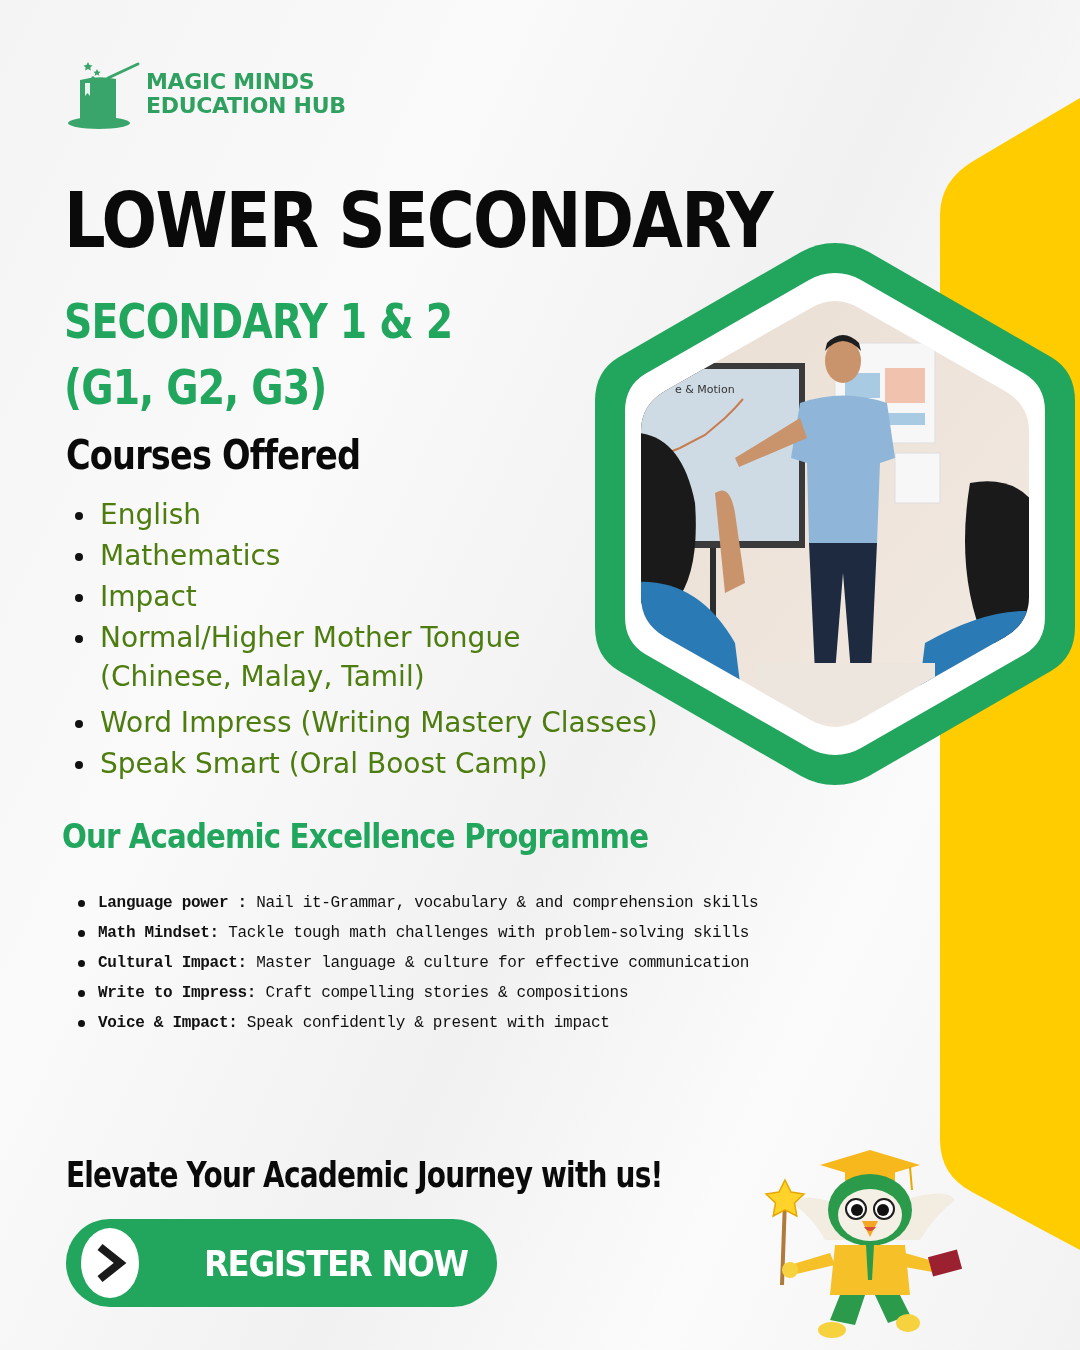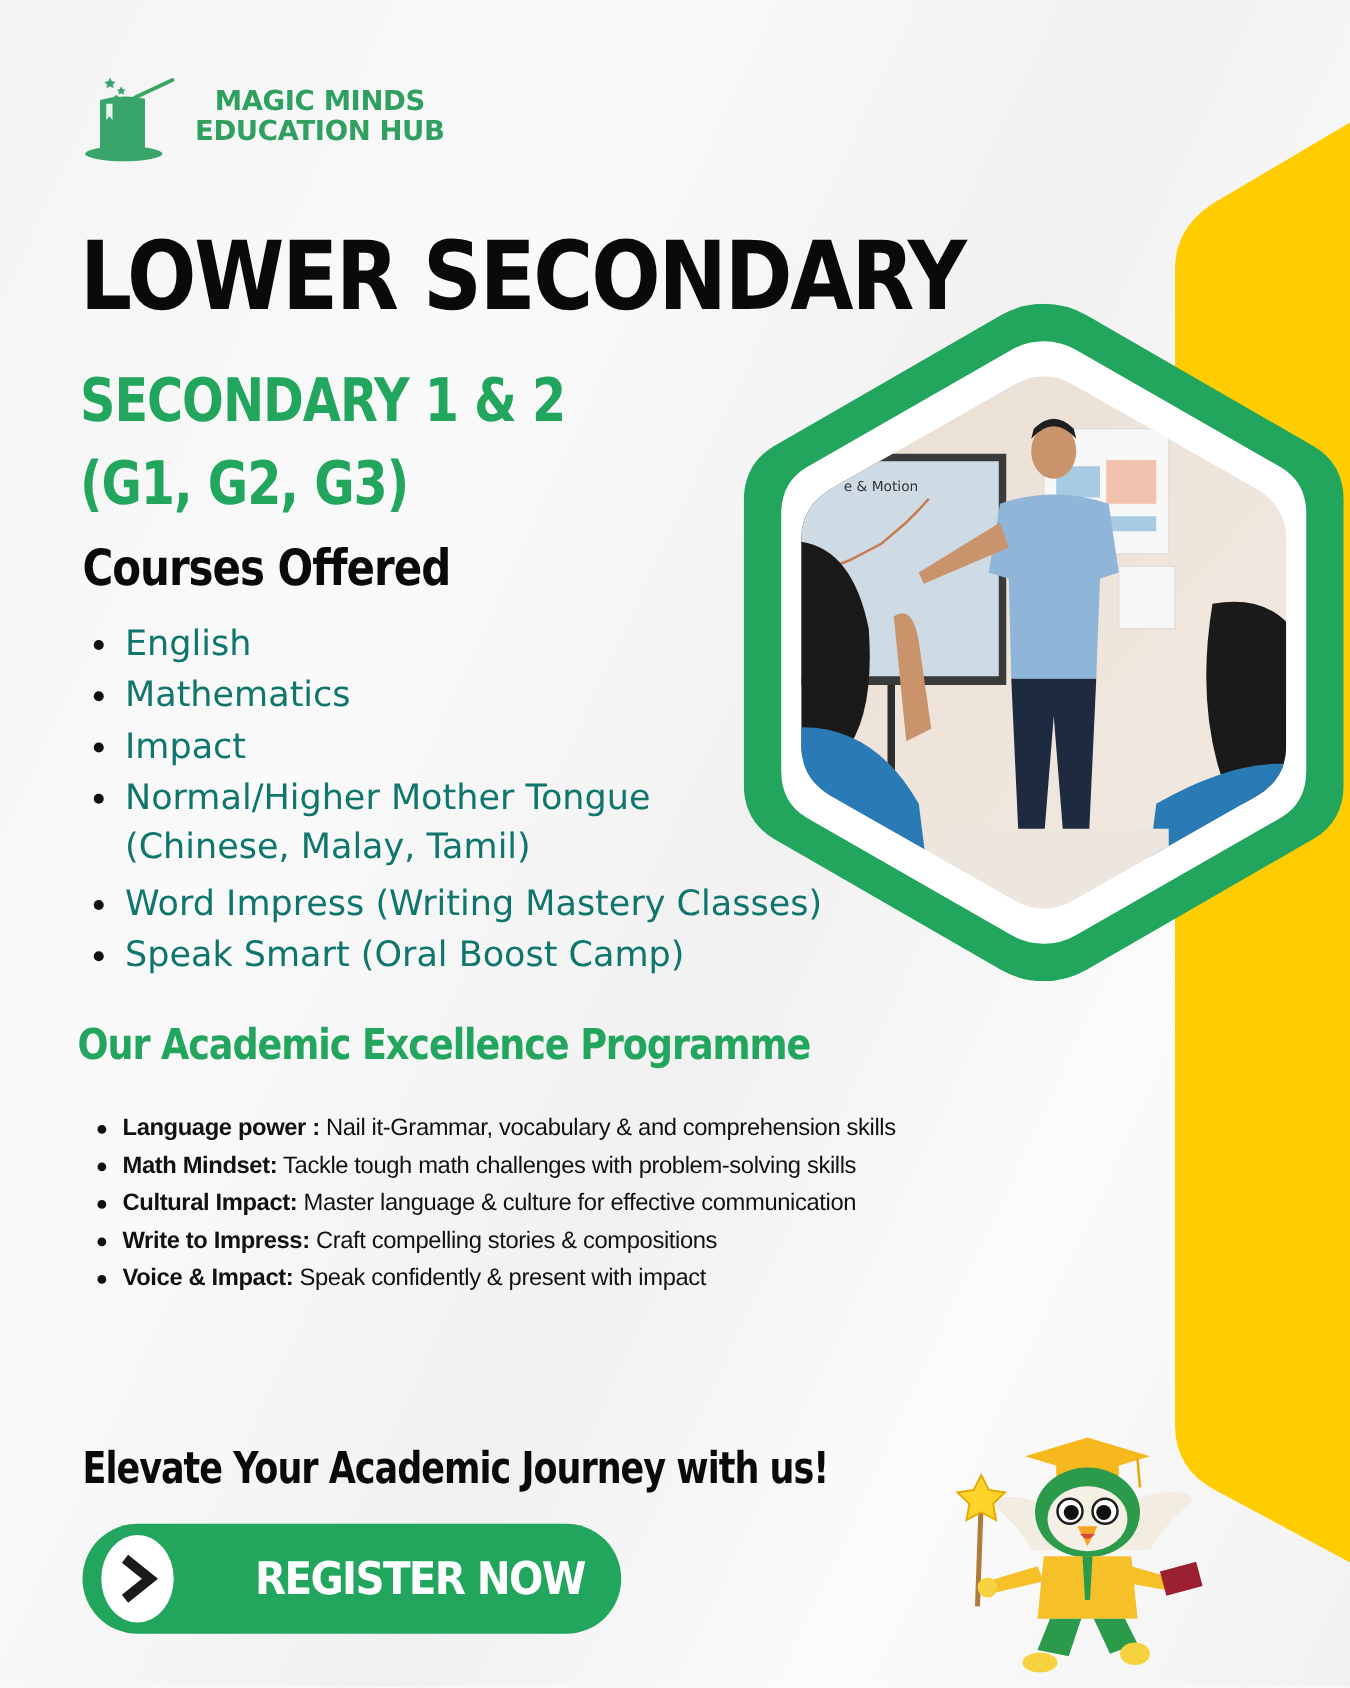--- a/index.html
+++ b/index.html
@@ -8,50 +8,50 @@
     position: relative;
     background: linear-gradient(115deg, #f4f4f4 0%, #fafafa 30%, #f1f1f1 55%, #fbfbfb 75%, #f2f2f2 100%);
     font-family: "Liberation Sans", sans-serif;
     color: #111;
   }
   .yellow-band { position: absolute; left: 0; top: 0; width: 1080px; height: 1350px; pointer-events: none; }
 
   
   .logo { position: absolute; left: 66px; top: 56px; display: flex; align-items: center; }
   .logo svg { width: 76px; height: 76px; }
-  .logo-text { margin-left: 14px; color: #2fa05f; font-family: "DejaVu Sans", sans-serif; font-weight: 700; font-size: 22px; line-height: 24px; letter-spacing: -0.3px; text-align: center; }
+  .logo-text { margin-left: 4px; color: #2fa05f; font-family: "DejaVu Sans", sans-serif; font-weight: 700; font-size: 22px; line-height: 24px; letter-spacing: -0.3px; }
 
   .title-main {
     position: absolute; left: 64px; top: 176px;
     font-family: "DejaVu Sans", sans-serif; font-weight: 700; font-size: 76px; letter-spacing: -2px;
     transform: scaleX(0.86); transform-origin: left top; white-space: nowrap; color: #0a0a0a;
   }
   .subtitle {
     position: absolute; left: 64px; top: 288px; color: #22a55d;
     font-family: "DejaVu Sans", sans-serif; font-weight: 700; font-size: 48px; line-height: 66px; letter-spacing: -1px;
     transform: scaleX(0.82); transform-origin: left top; white-space: nowrap;
   }
   .courses-heading {
     position: absolute; left: 66px; top: 432px;
     font-family: "DejaVu Sans", sans-serif; font-weight: 700; font-size: 40px; letter-spacing: -1px;
     transform: scaleX(0.84); transform-origin: left top; white-space: nowrap; color: #0a0a0a;
   }
   .courses-list { position: absolute; left: 72px; top: 494px; list-style: none; }
-  .courses-list li { position: relative; padding-left: 28px; font-family: "DejaVu Sans", sans-serif; font-size: 28px; line-height: 41px; color: #0f766e; white-space: nowrap; }
+  .courses-list li { position: relative; padding-left: 28px; font-family: "DejaVu Sans", sans-serif; font-size: 28px; line-height: 41px; color: #4d7c0f; white-space: nowrap; }
   .courses-list li::before { content: ""; position: absolute; left: 3px; top: 18px; width: 8px; height: 8px; border-radius: 50%; background: #111; }
   .courses-list li .sub { display: block; line-height: 38px; }
   .courses-list li.multi { margin-bottom: 6px; }
 
   .programme-heading {
     position: absolute; left: 62px; top: 816px; color: #22a55d;
     font-family: "DejaVu Sans", sans-serif; font-weight: 700; font-size: 34px; letter-spacing: -1px;
     transform: scaleX(0.86); transform-origin: left top; white-space: nowrap;
   }
   .prog-list { position: absolute; left: 78px; top: 888px; list-style: none; }
-  .prog-list li { position: relative; padding-left: 20px; font-family: Liberation Sans, sans-serif; font-size: 19px; line-height: 30px; color: #111; white-space: nowrap; letter-spacing: -0.3px; }
+  .prog-list li { position: relative; padding-left: 20px; font-family: Liberation Mono, monospace; font-size: 16px; line-height: 30px; color: #111; white-space: nowrap; letter-spacing: -0.3px; }
   .prog-list li::before { content: ""; position: absolute; left: 0; top: 12px; width: 7px; height: 7px; border-radius: 50%; background: #111; }
   .prog-list li b { font-weight: 700; }
 
   .tagline {
     position: absolute; left: 66px; top: 1155px;
     font-family: "DejaVu Sans", sans-serif; font-weight: 700; font-size: 35px; letter-spacing: -1px;
     transform: scaleX(0.8); transform-origin: left top; white-space: nowrap; color: #0a0a0a;
   }
   .register-btn {
     position: absolute; left: 66px; top: 1219px; width: 431px; height: 88px;

